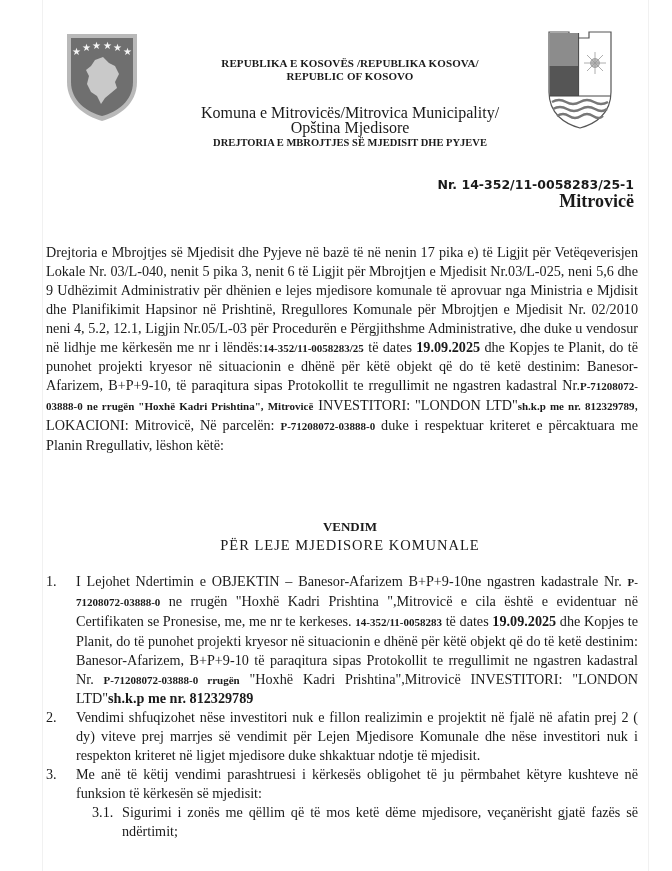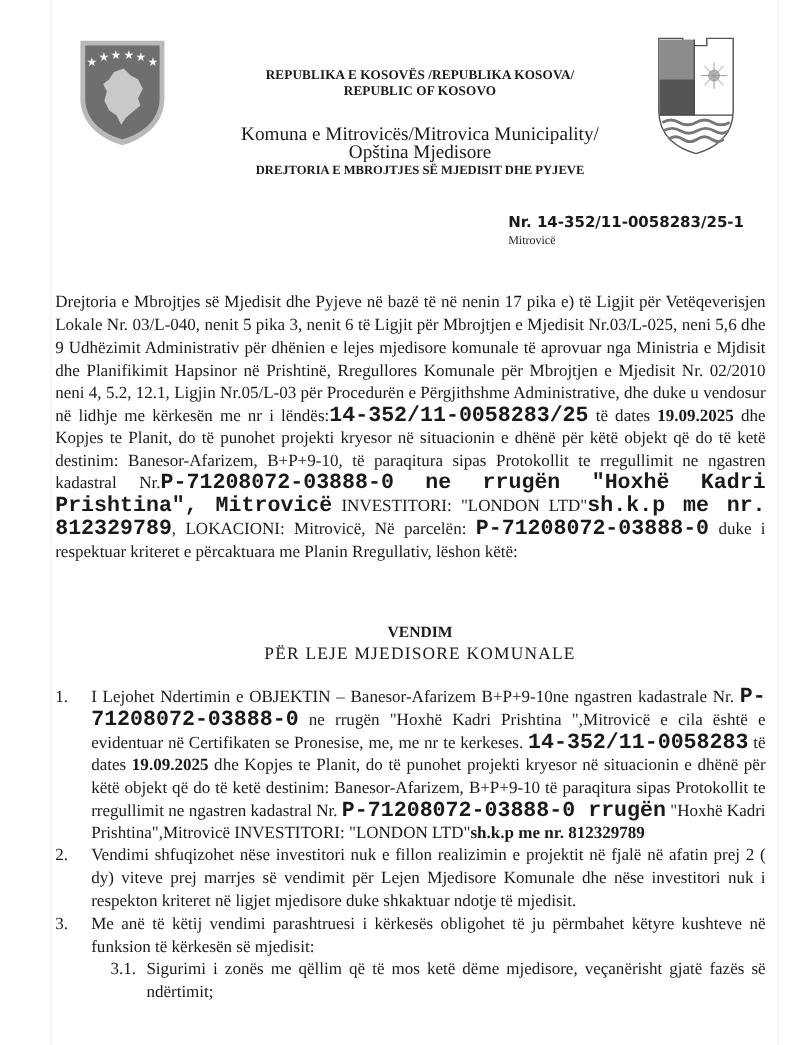--- a/index.html
+++ b/index.html
@@ -6,27 +6,27 @@
   body { width:672px; height:871px; overflow:hidden; position:relative; font-family:"Liberation Serif", serif; color:#1a1a1a; }
   .page { position:absolute; left:0; top:0; width:672px; height:871px; background:#fff; }
   .edge { position:absolute; left:42px; top:0; width:1px; height:871px; background:#f1f1f1; }
   .edge.r { left:648px; }
   .emblem-left { position:absolute; left:63px; top:30px; width:78px; height:92px; }
   .emblem-right { position:absolute; left:545px; top:30px; width:70px; height:100px; }
   .hdr { position:absolute; left:170px; width:360px; text-align:center; }
   .hdr1 { top:57px; font-size:11px; font-weight:bold; line-height:13px; letter-spacing:0.1px; }
   .hdr2 { top:106px; font-size:16px; line-height:14.5px; }
   .hdr3 { top:137px; font-size:10.5px; font-weight:bold;text-align:center; }
-  .ref { position:absolute; right:52px; top:177px; text-align:left; font-size:13.5px; line-height:16px; }
+  .ref { position:absolute; right:38px; top:177px; text-align:right; font-size:13.5px; line-height:16px; }
   .ref .nr { font-family:"DejaVu Sans", sans-serif; font-weight:bold; font-size:12.5px; }
   .ref .dt { font-family:"Liberation Serif", serif; font-weight:bold; font-size:14px; }
-  .ref .loc { font-weight:normal; font-size:10px; }
+  .ref .loc { font-weight:bold; font-size:18px; }
   .body { position:absolute; left:46px; width:592px; font-size:14.2px; line-height:18.9px; text-align:justify; }
   .p1 { top:243px; }
-  .b { font-family:Liberation Mono, monospace; font-weight:bold; font-size:18px; }
+  .b { font-family:Liberation Serif, serif; font-weight:bold; font-size:11px; }
   .bs { font-weight:bold; }
   .title { position:absolute; left:150px; width:400px; text-align:center; }
   .t1 { top:519px; font-weight:bold; font-size:13px; }
   .t2 { top:537px; font-size:14.5px; letter-spacing:1px; }
   ol.list { position:absolute; left:46px; top:572px; width:592px; margin:0; padding:0; list-style:none; font-size:14.2px; line-height:18.9px; }
   ol.list > li { position:relative; padding-left:30px; text-align:justify; }
   ol.list > li .num { position:absolute; left:0; top:0; }
   .sub { position:relative; padding-left:30px; margin-left:16px; }
   .sub .num { position:absolute; left:0; }
 </style>

